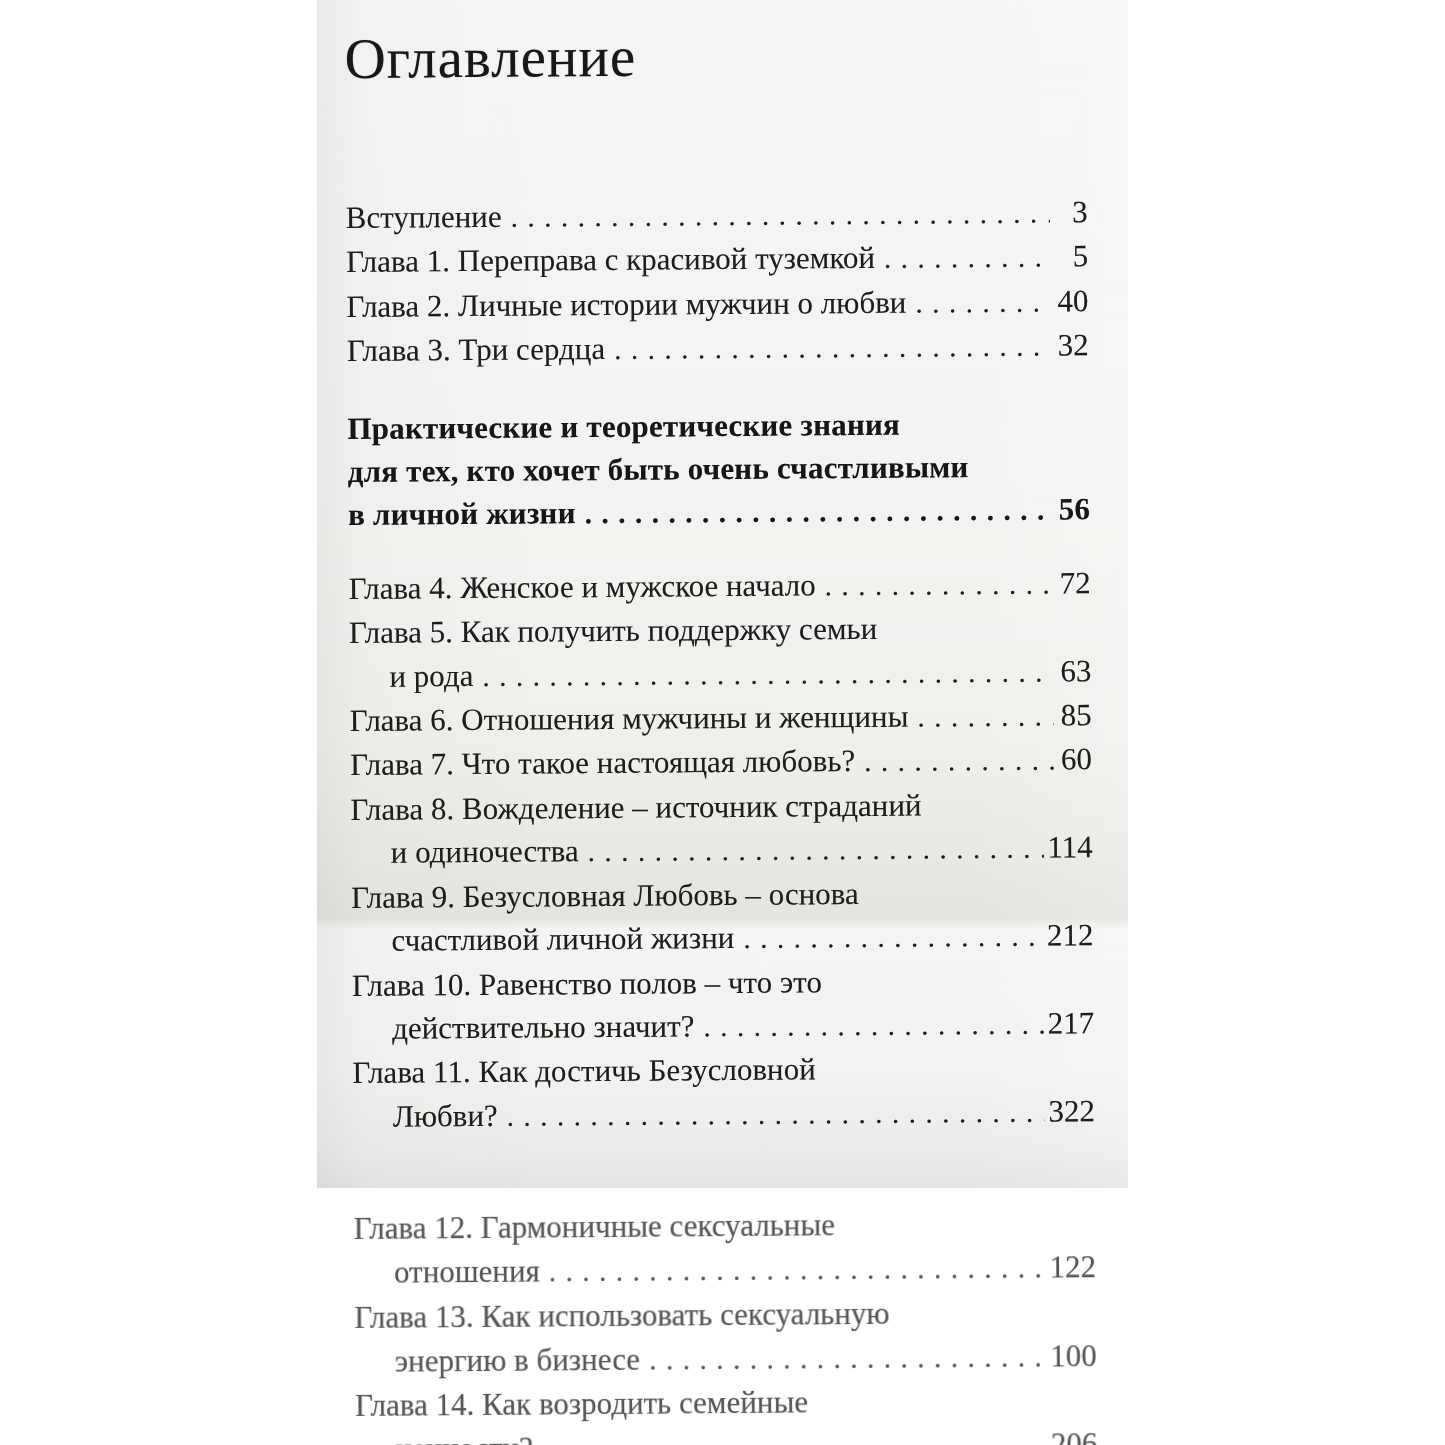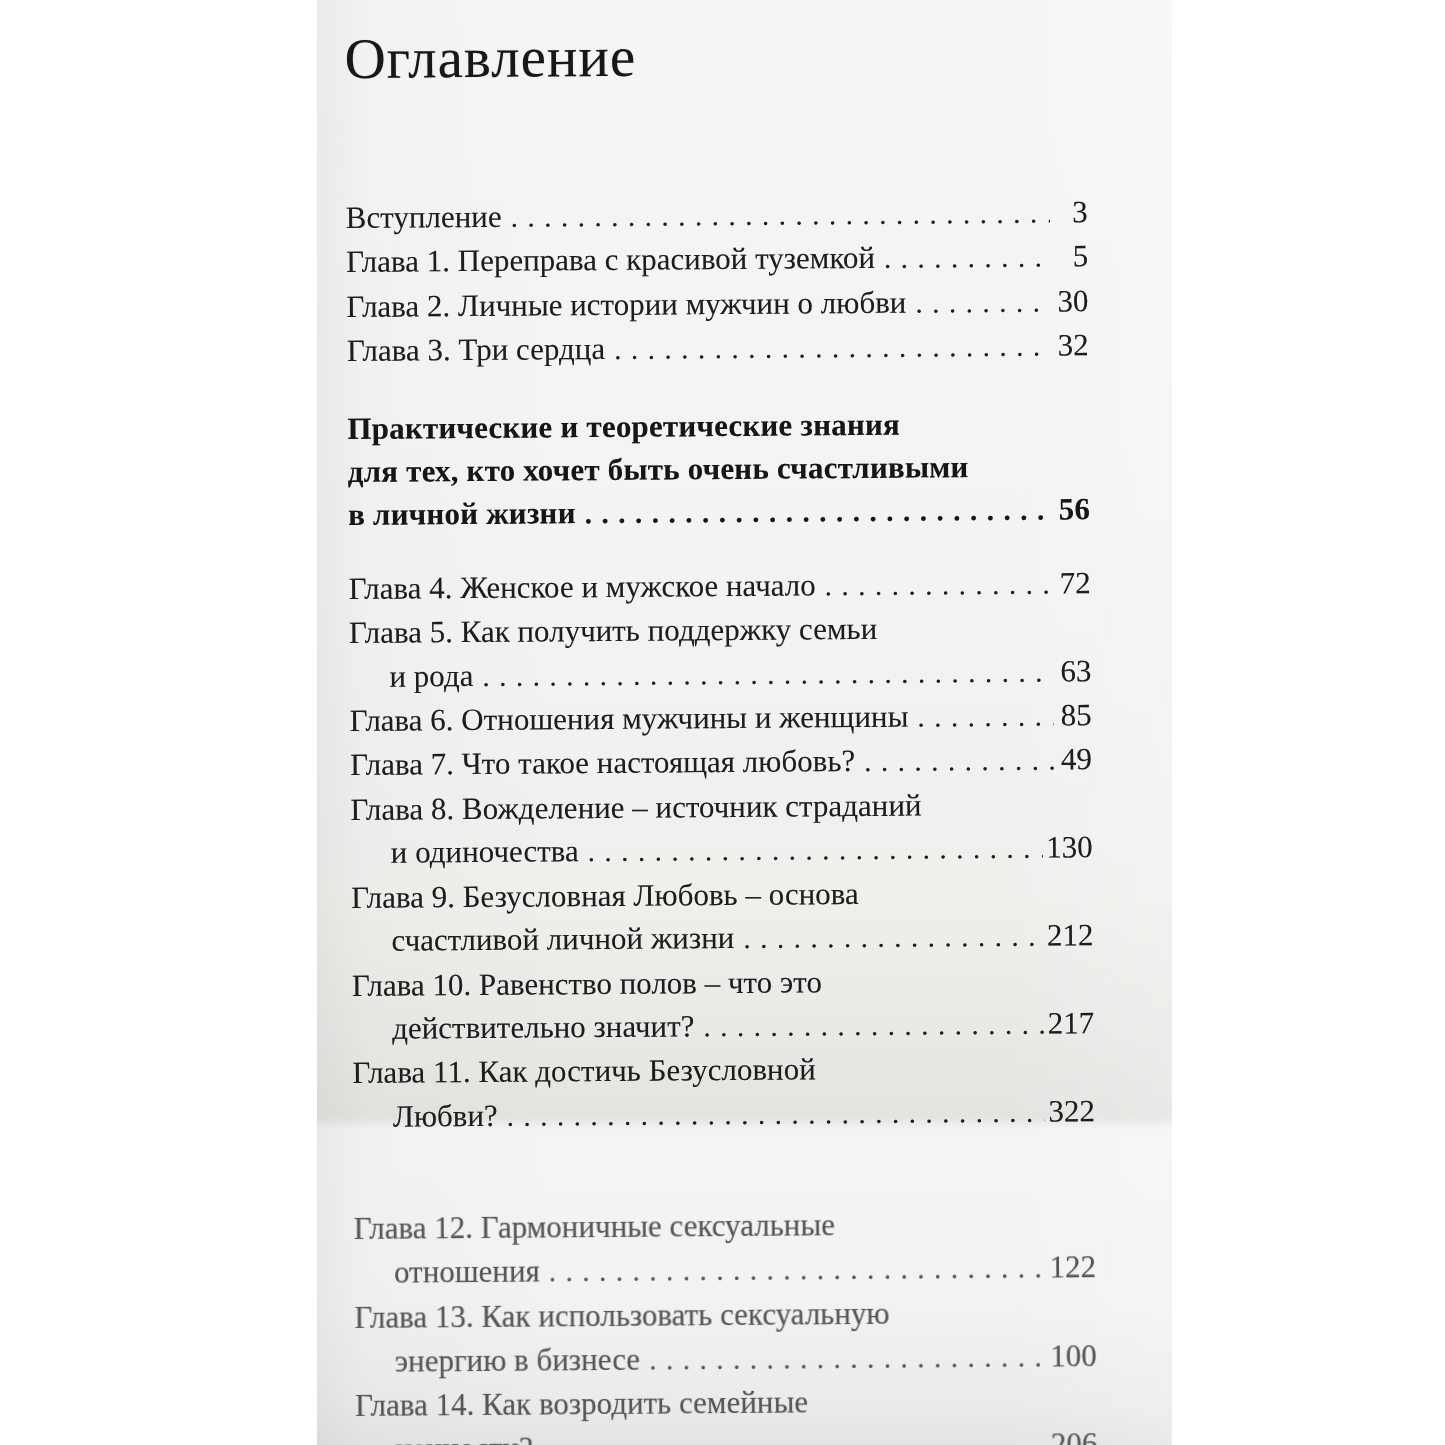--- a/index.html
+++ b/index.html
@@ -16,39 +16,38 @@
     width: 1445px;
     height: 1445px;
     background: #ffffff;
   }
   
   .book-page {
     position: absolute;
     left: 317px;
     top: 0;
     width: 811px;
-    height: 1445px;
+    height: 1188px;
     background-image:
       linear-gradient(90deg,
         rgba(0,0,0,0.045) 0%,
         rgba(0,0,0,0.012) 6%,
         rgba(0,0,0,0) 30%,
         rgba(0,0,0,0) 80%,
         rgba(255,255,255,0.20) 100%),
       linear-gradient(180deg,
         #f6f5f3 0%,
         #f4f3f1 40%,
         #f0efec 62%,
         #eae8e5 72%,
         #e5e3e0 77.3%,
         #f5f4f3 78.2%,
         #f2f2f0 90%,
         #ebebe9 97%,
         #e4e4e2 100%);
-    padding-left: 44px;
   }
   .page-content {
     position: absolute;
     left: 28px;
     top: 0;
     width: 742px;
     transform: rotate(-0.45deg);
     transform-origin: 0 120px;
     color: #1e1d1b;
   }
@@ -129,21 +128,21 @@
           <span class="pg">3</span>
         </div>
         <div class="toc-line">
           <span class="txt">Глава 1. Переправа с красивой туземкой</span>
           <span class="leader"></span>
           <span class="pg">5</span>
         </div>
         <div class="toc-line">
           <span class="txt">Глава 2. Личные истории мужчин о любви</span>
           <span class="leader"></span>
-          <span class="pg">30</span>
+          <span class="pg">40</span>
         </div>
         <div class="toc-line">
           <span class="txt">Глава 3. Три сердца</span>
           <span class="leader"></span>
           <span class="pg">32</span>
         </div>
       </div>
 
       <div class="toc-group group-part">
         <div class="toc-line">
@@ -174,29 +173,29 @@
           <span class="pg">63</span>
         </div>
         <div class="toc-line">
           <span class="txt">Глава 6. Отношения мужчины и женщины</span>
           <span class="leader"></span>
           <span class="pg">85</span>
         </div>
         <div class="toc-line">
           <span class="txt">Глава 7. Что такое настоящая любовь?</span>
           <span class="leader"></span>
-          <span class="pg">49</span>
+          <span class="pg">60</span>
         </div>
         <div class="toc-line">
           <span class="txt">Глава 8. Вожделение – источник страданий</span>
         </div>
         <div class="toc-line indent">
           <span class="txt">и одиночества</span>
           <span class="leader"></span>
-          <span class="pg">130</span>
+          <span class="pg">114</span>
         </div>
         <div class="toc-line">
           <span class="txt">Глава 9. Безусловная Любовь – основа</span>
         </div>
         <div class="toc-line indent">
           <span class="txt">счастливой личной жизни</span>
           <span class="leader"></span>
           <span class="pg">212</span>
         </div>
         <div class="toc-line">

